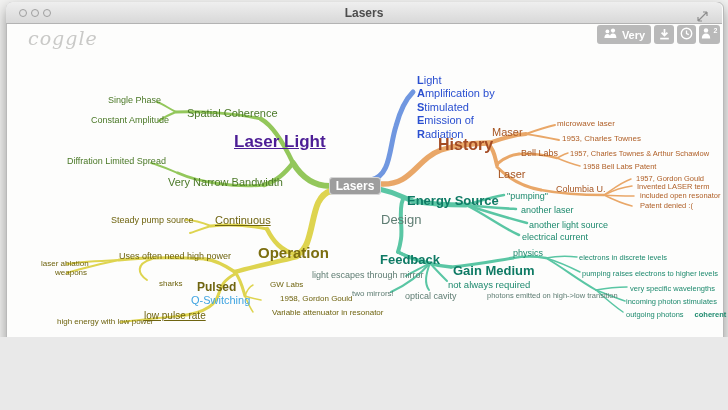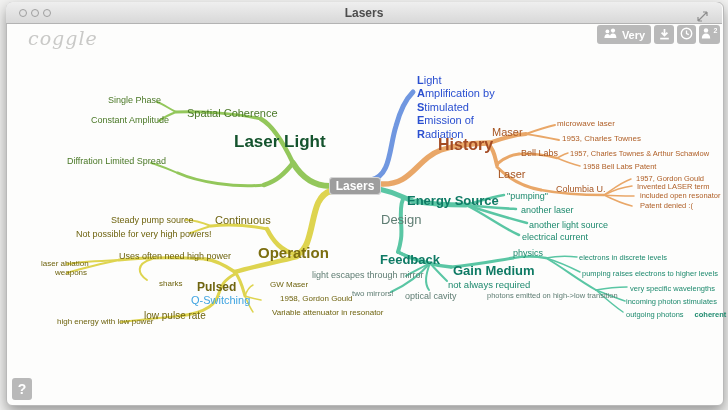--- a/index.html
+++ b/index.html
@@ -1,17 +1,17 @@
 <!DOCTYPE html>
 <html><head>
 <meta charset="utf-8">
 <style>
   html,body{margin:0;padding:0;}
   body{font-family:"Liberation Sans",sans-serif;background:#e9e9e9;}
-  #stage{position:relative;width:728px;height:410px;overflow:hidden;background:#f2f2f1;}
+  #stage{position:relative;width:728px;height:337px;overflow:hidden;background:#f2f2f1;}
   
   #window{position:absolute;left:6px;top:2px;width:716px;height:402px;background:#fdfdfc;
     border:1px solid #b9b9b9;border-radius:6px;box-shadow:0 6px 14px rgba(0,0,0,.38);}
   #titlebar{position:absolute;left:6px;top:2px;width:716px;height:21px;
     background:linear-gradient(#efefef,#d8d8d8);border-bottom:1px solid #b3b3b3;
     border-radius:6px 6px 0 0;}
   .traffic{position:absolute;top:7px;width:8px;height:8px;border-radius:50%;
     background:#e2e2e2;border:1px solid #9f9f9f;box-sizing:border-box;}
   #win-title{position:absolute;left:0;right:0;top:4px;text-align:center;font-size:12px;
     font-weight:600;color:#4d4d4d;}
@@ -24,25 +24,25 @@
   
   .tbtn{position:absolute;top:25px;height:19px;background:#b9b9b9;border-radius:3px;color:#fff;
     display:flex;align-items:center;justify-content:center;gap:4px;font-size:11px;font-weight:bold;}
   #btn-share{left:597px;width:54px;}
   #btn-download{left:654px;width:20px;}
   #btn-history{left:677px;width:19px;}
   #btn-people{left:699px;width:21px;}
   .sup2{font-size:7px;vertical-align:top;position:relative;top:-4px;left:-1px;}
   
   .lbl{position:absolute;white-space:nowrap;line-height:1.1;}
-  .g-head{font-size:17px;font-weight:bold;color:#14532d;}
+  .g-head{font-size:17px;font-weight:bold;color:#4c1d95;text-decoration:underline;}
   .g-mid{font-size:11px;color:#4a7827;}
   .g-leaf{font-size:9px;color:#4a7827;}
   .y-head{font-size:15px;font-weight:bold;color:#7c6e10;}
-  .y-mid{font-size:11px;color:#6f6410;}
+  .y-mid{font-size:11px;color:#6f6410;text-decoration:underline;}
   .y-sub{font-size:12px;font-weight:600;color:#6f6410;}
   .y-leaf{font-size:9px;color:#6f6410;}
   .y-tiny{font-size:8px;color:#6f6410;margin-left:16px;}
   .q-link{font-size:11px;color:#41a5e1;}
   .acro{font-size:11px;color:#2a4fd0;line-height:13.4px;}
   .acro::first-letter{font-weight:bold;}
   .o-head{font-size:16px;font-weight:bold;color:#a34b24;}
   .o-mid{font-size:11px;color:#a65420;}
   .o-sub{font-size:9px;color:#a65420;}
   .o-leaf{font-size:8px;color:#b06028;}
@@ -197,32 +197,32 @@
     <div class="acro">Stimulated</div>
     <div class="acro">Emission of</div>
     <div class="acro">Radiation</div>
   </div>
 
   <div class="lbl g-head" style="left:234px;top:133px;">Laser Light</div>
   <div class="lbl g-mid" style="left:187px;top:107px;text-align:right;">Spatial Coherence</div>
   <div class="lbl g-leaf" style="left:108px;top:96px;">Single Phase</div>
   <div class="lbl g-leaf" style="left:91px;top:116px;">Constant Amplitude</div>
   <div class="lbl g-leaf" style="left:67px;top:157px;">Diffration Limited Spread</div>
+  <div class="lbl g-mid" style="left:168px;top:176px;">Very Narrow Bandwidth</div>
 
   <div class="lbl y-head" style="left:258px;top:245px;">Operation</div>
   <div class="lbl y-mid" style="left:215px;top:214px;">Continuous</div>
   <div class="lbl y-leaf" style="left:111px;top:216px;">Steady pump source</div>
-  <div class="lbl y-leaf" style="left:76px;top:230px;">Not possible for very high powers!</div>
   <div class="lbl y-leaf" style="left:119px;top:252px;">Uses often need high power</div>
   <div class="lbl y-sub" style="left:197px;top:265px;margin-top:16px;">Pulsed</div>
   <div class="lbl y-tiny" style="left:25px;top:260px;">laser ablation</div>
   <div class="lbl y-tiny" style="left:39px;top:269px;">weapons</div>
   <div class="lbl y-tiny" style="left:143px;top:280px;">sharks</div>
   <div class="lbl q-link" style="left:191px;top:294px;">Q-Switching</div>
-  <div class="lbl y-tiny" style="left:254px;top:281px;">GW Maser</div>
+  <div class="lbl y-tiny" style="left:254px;top:281px;">GW Labs</div>
   <div class="lbl y-tiny" style="left:264px;top:295px;">1958, Gordon Gould</div>
   <div class="lbl y-tiny" style="left:256px;top:309px;">Variable attenuator in resonator</div>
   <div class="lbl y-mid" style="left:144px;top:310px;font-size:10px;">low pulse rate</div>
   <div class="lbl y-tiny" style="left:41px;top:318px;">high energy with low power</div>
 
   <div class="lbl o-head" style="left:438px;top:136px;">History</div>
   <div class="lbl o-mid" style="left:492px;top:126px;">Maser</div>
   <div class="lbl o-leaf" style="left:557px;top:120px;">microwave laser</div>
   <div class="lbl o-leaf" style="left:562px;top:135px;">1953, Charles Townes</div>
   <div class="lbl o-mid" style="left:498px;top:168px;">Laser</div>

